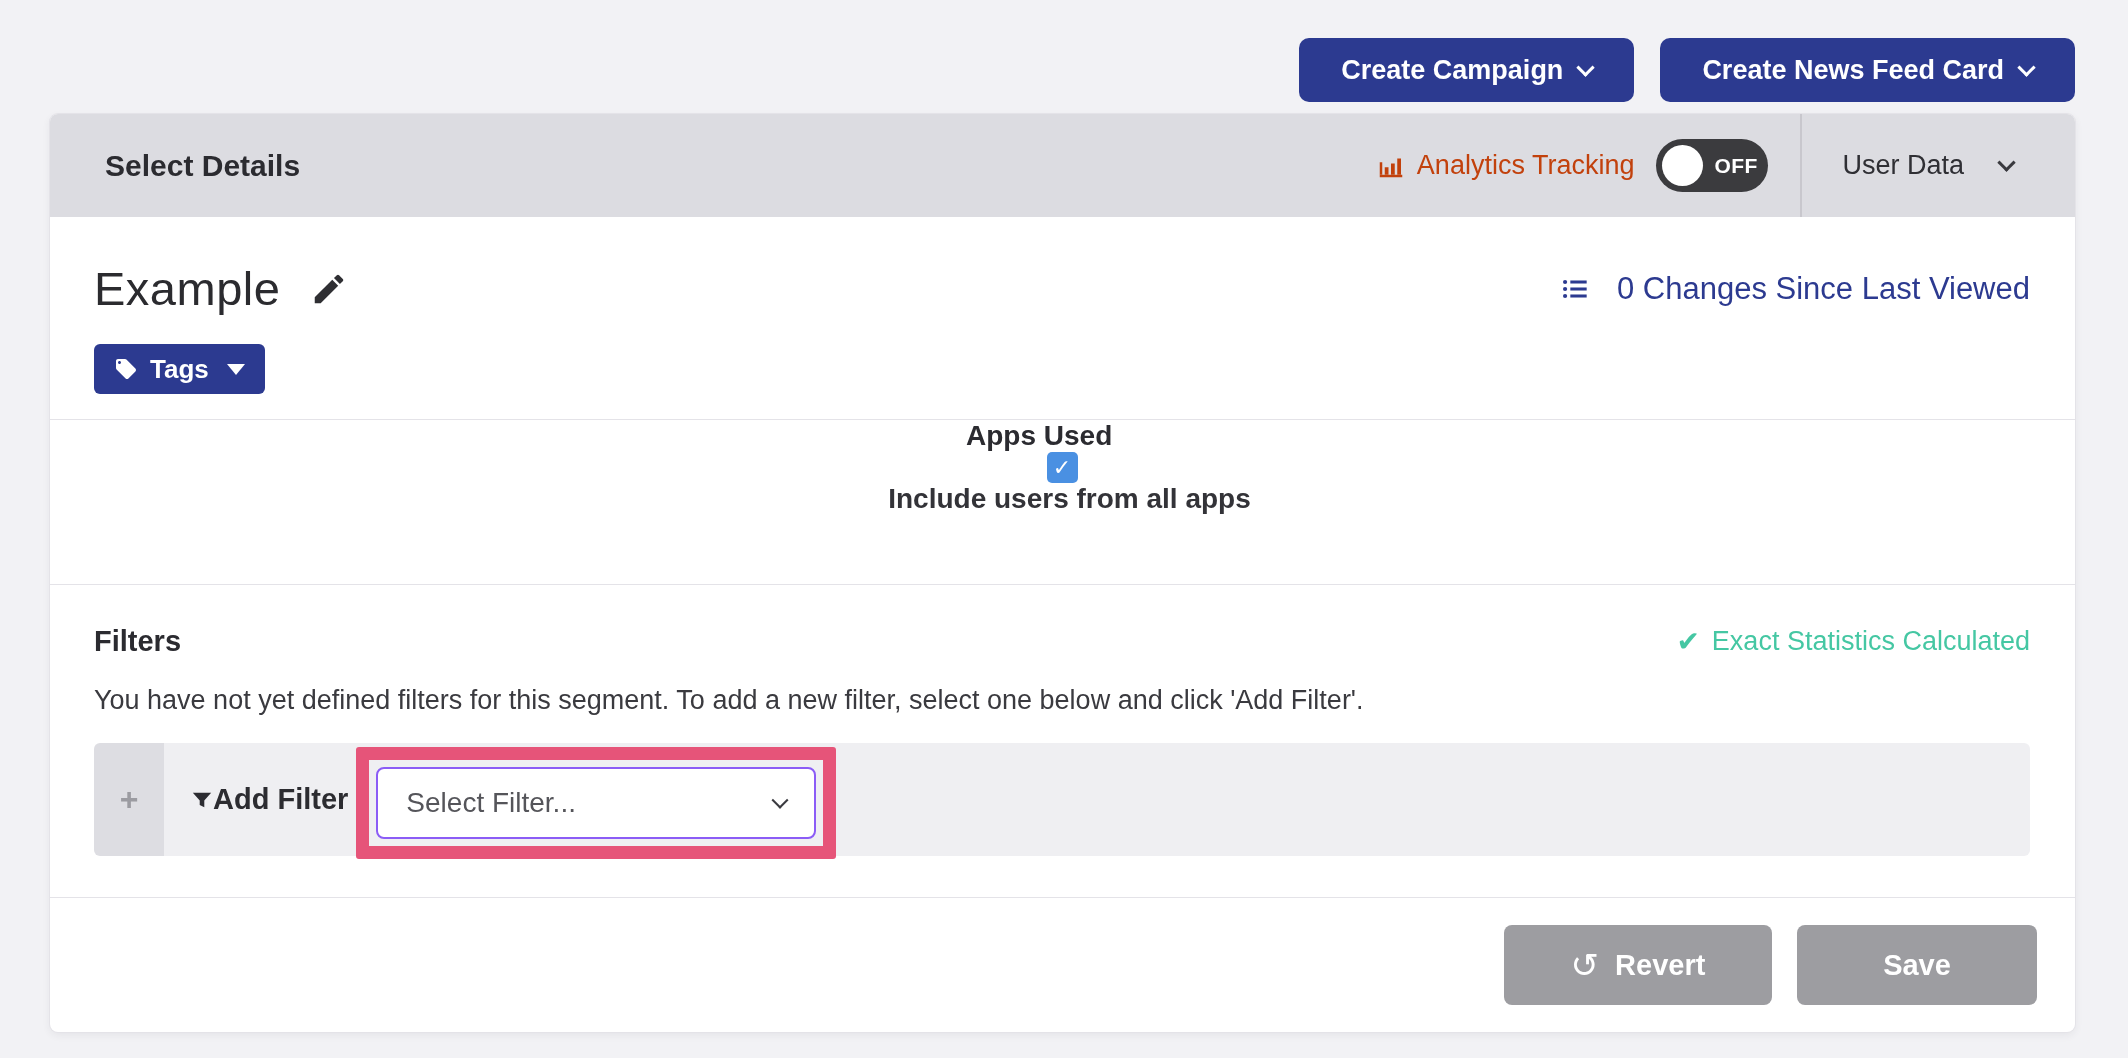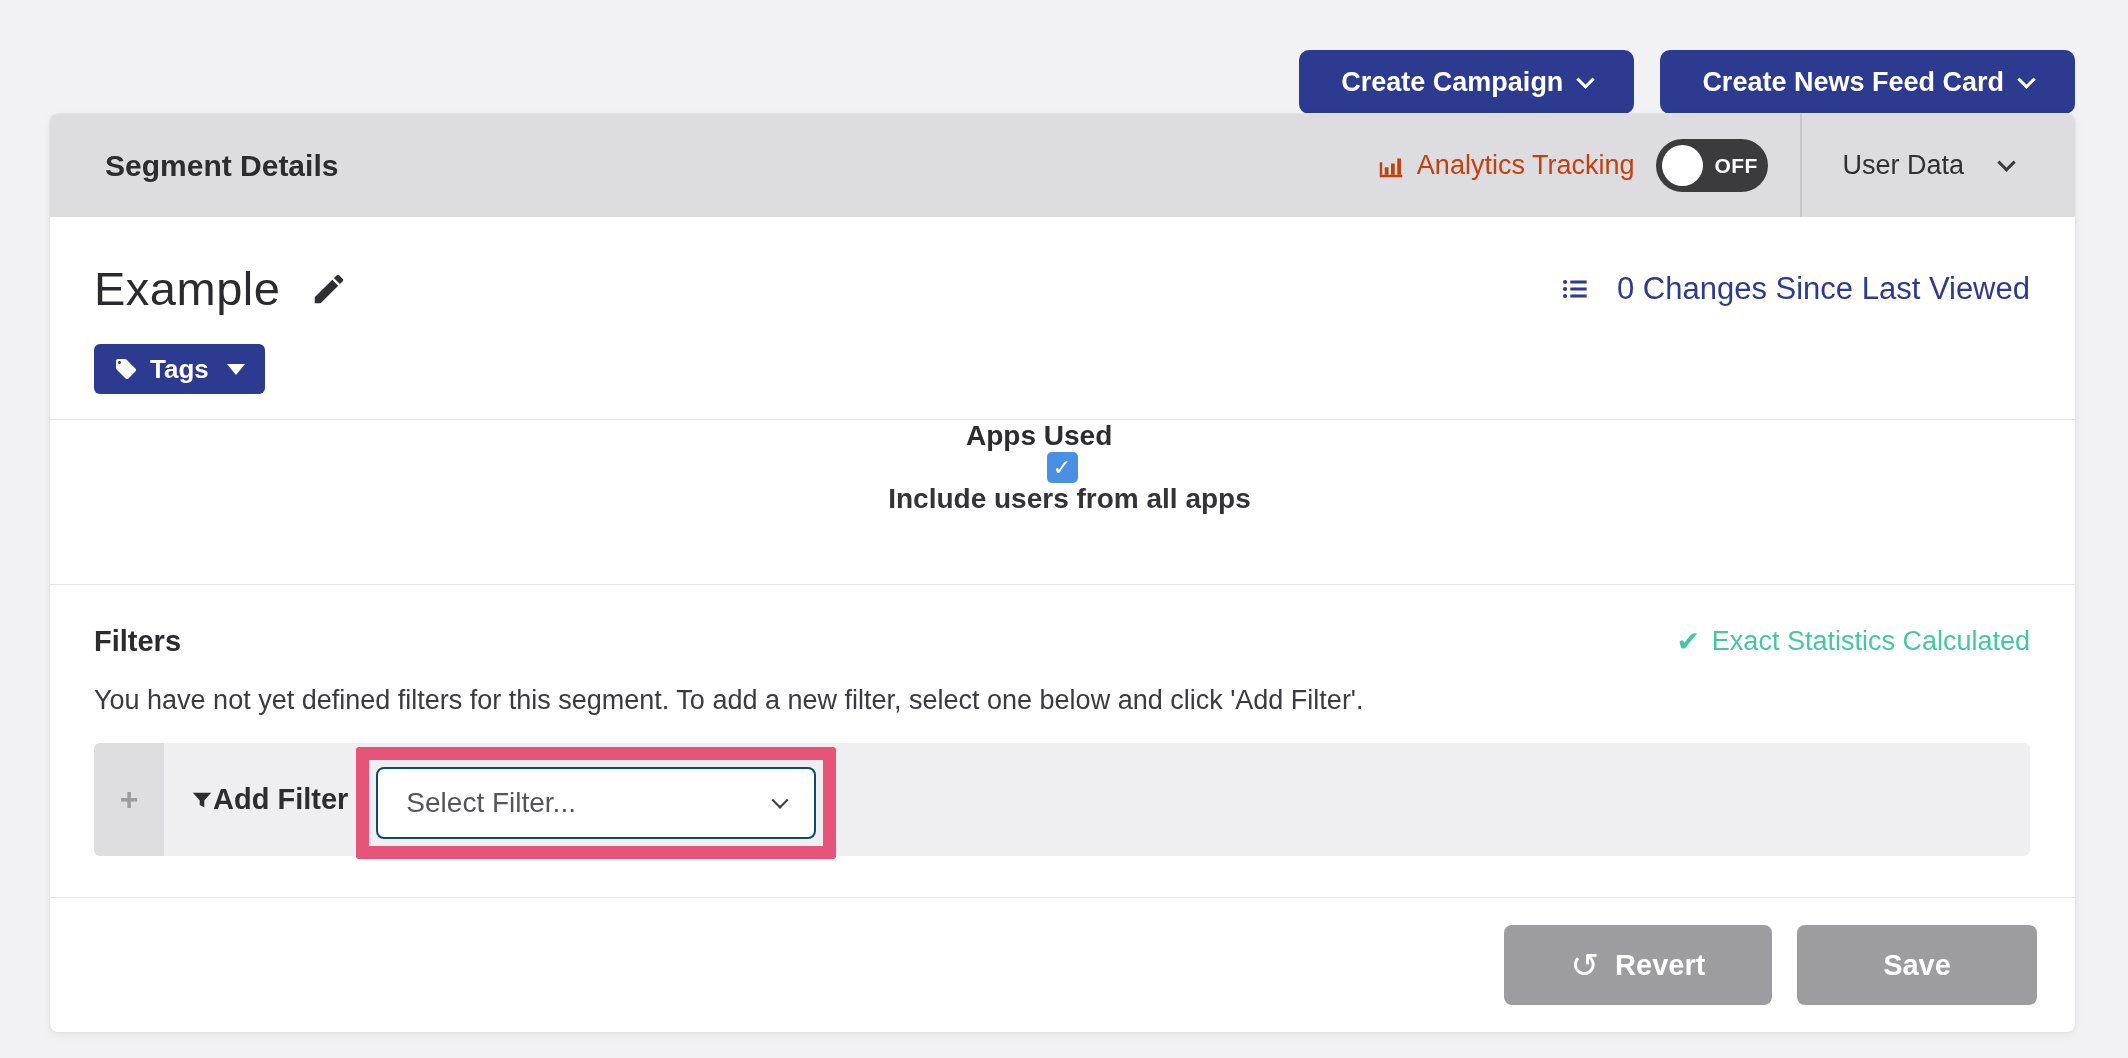--- a/index.html
+++ b/index.html
@@ -17,21 +17,21 @@
     font-family:"Liberation Sans", sans-serif;
     color:#2e2e33;
     position:relative;
   }
 
   
   .top-actions{position:absolute;top:38px;right:53px;display:flex;gap:26px;}
   .btn-primary{
     height:64px;padding:0 42px;border:none;border-radius:10px;
     background:var(--brand-navy);color:#fff;font-size:27px;font-weight:bold;
-    font-family:inherit;display:flex;align-items:center;gap:16px;cursor:pointer;margin-top:12px;
+    font-family:inherit;display:flex;align-items:center;gap:16px;cursor:pointer;
   }
   .chev{width:13px;height:13px;border-right:3px solid currentColor;border-bottom:3px solid currentColor;
     transform:rotate(45deg) translate(-2px,-2px);display:inline-block;}
   .chev.dark{border-color:#3a3a3f;}
 
   
   .card{
     position:absolute;left:50px;top:114px;width:2025px;height:918px;
     background:#fff;border-radius:8px;
     box-shadow:0 0 0 1px #e4e3e8, 0 3px 8px rgba(40,40,60,.07);
@@ -90,21 +90,21 @@
   }
   .bar-rest{flex:1;background:#efeff2;border-radius:0 6px 6px 0;display:flex;align-items:center;padding-left:27px;}
   .add-filter-btn{display:flex;align-items:center;background:none;border:none;cursor:pointer;font-family:inherit;}
   .funnel{width:22px;height:22px;color:#2c2c31;}
   .add-filter-label{font-size:29px;font-weight:bold;color:#2c2c31;}
   .pink-annotation{
     margin-left:8px;border:13px solid var(--annotation-pink);padding:7px;border-radius:3px;
     position:relative;top:3px;
   }
   .filter-select{
-    width:440px;height:72px;background:#fff;border:2px solid #0c4a6e;border-radius:8px;
+    width:440px;height:72px;background:#fff;border:2px solid #8b5cf6;border-radius:8px;
     display:flex;align-items:center;padding:0 28px;font-size:28px;color:#55555a;cursor:pointer;font-family:inherit;
   }
   .filter-select .chev{margin-left:auto;border-color:#3a3a3f;width:12px;height:12px;border-width:2.5px;}
 
   
   .card-footer{height:135px;border-top:1px solid #e4e3e8;display:flex;align-items:center;justify-content:flex-end;gap:25px;padding:0 38px;}
   .btn-gray{
     height:80px;border:none;border-radius:8px;background:var(--disabled-gray);color:#fff;
     font-size:29px;font-weight:bold;font-family:inherit;display:flex;align-items:center;justify-content:center;gap:16px;cursor:pointer;
   }
@@ -123,21 +123,21 @@
   </button>
   <button class="btn-primary">
     <span>Create News Feed Card</span>
     <span class="chev"></span>
   </button>
 </div>
 
 <div class="card">
 
   <div class="card-header">
-    <span class="title">Segment Details</span>
+    <span class="title">Select Details</span>
     <div class="header-right">
       <div class="analytics">
         <svg class="bar-chart" width="30" height="30" viewBox="0 0 24 24" fill="currentColor">
           <rect x="3" y="19" width="18" height="2"></rect>
           <rect x="3" y="9" width="2" height="10"></rect>
           <rect x="7" y="13" width="3" height="6"></rect>
           <rect x="12" y="10" width="3" height="9"></rect>
           <rect x="17" y="6" width="3" height="13"></rect>
         </svg>
         <span>Analytics Tracking</span>

